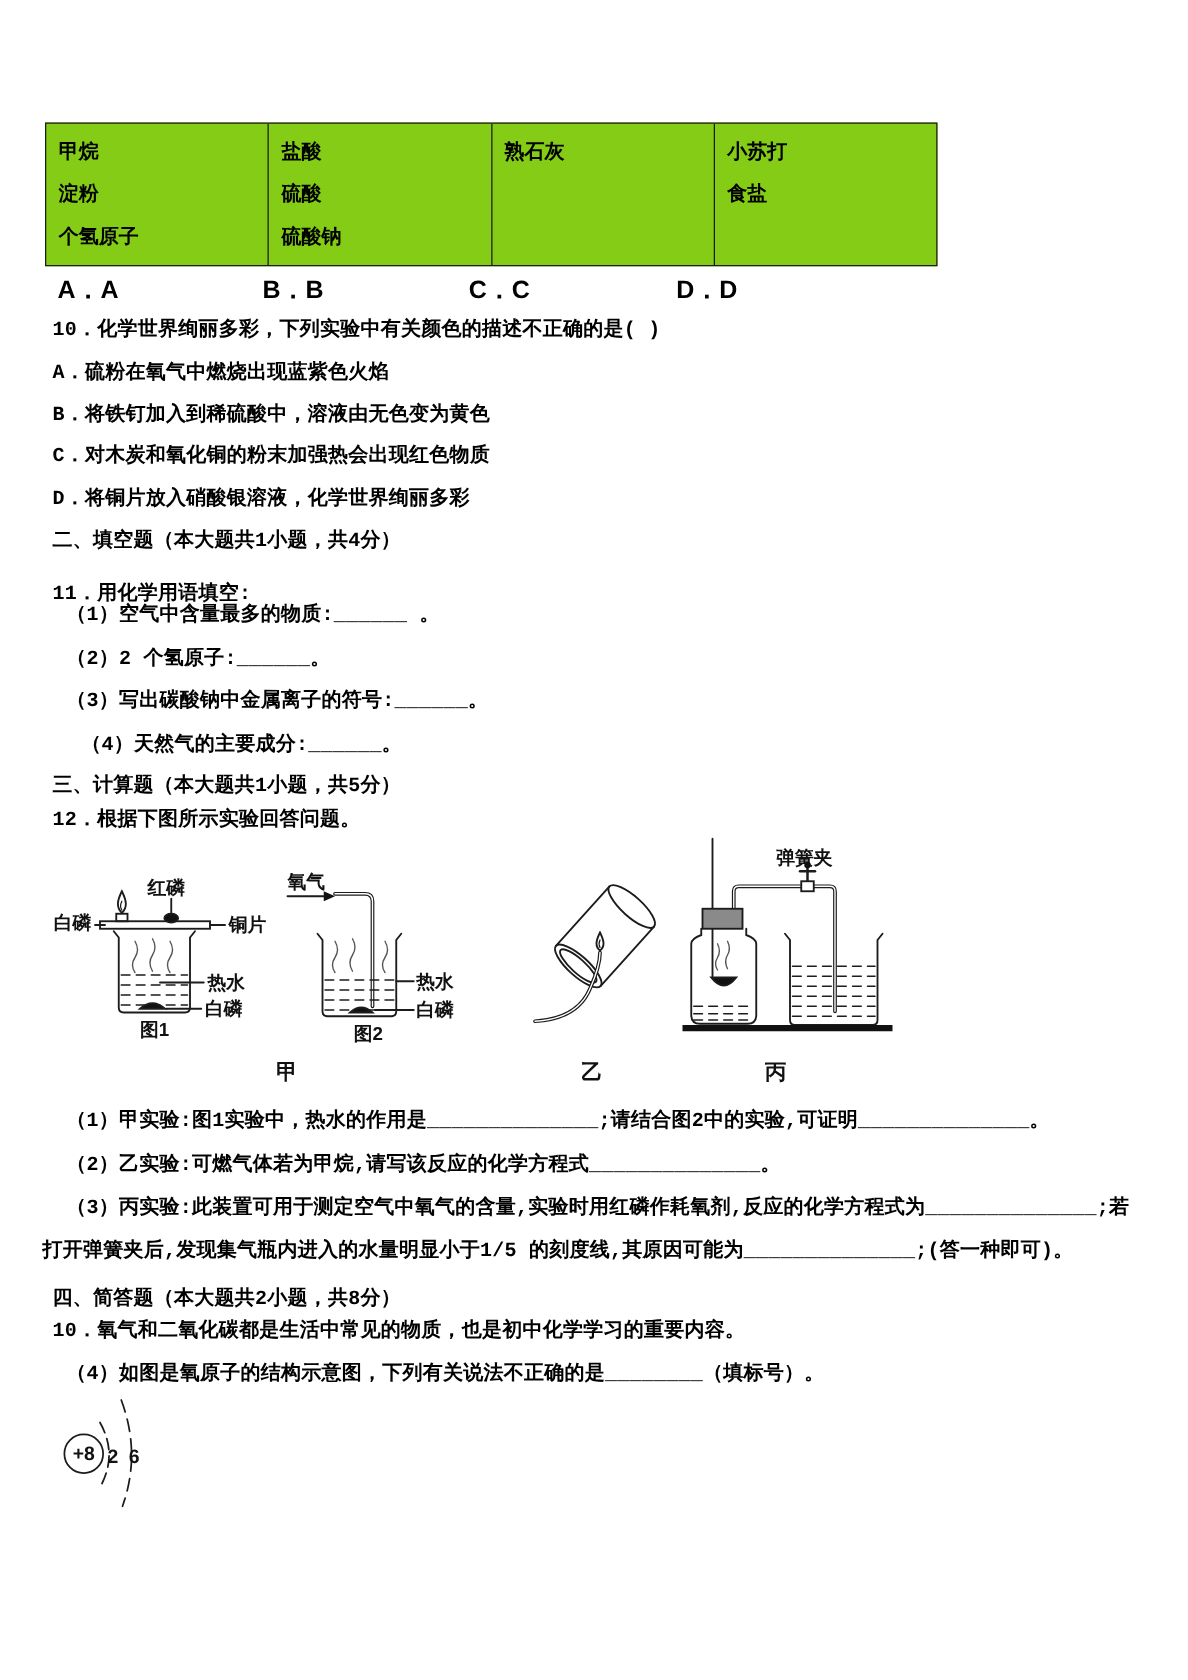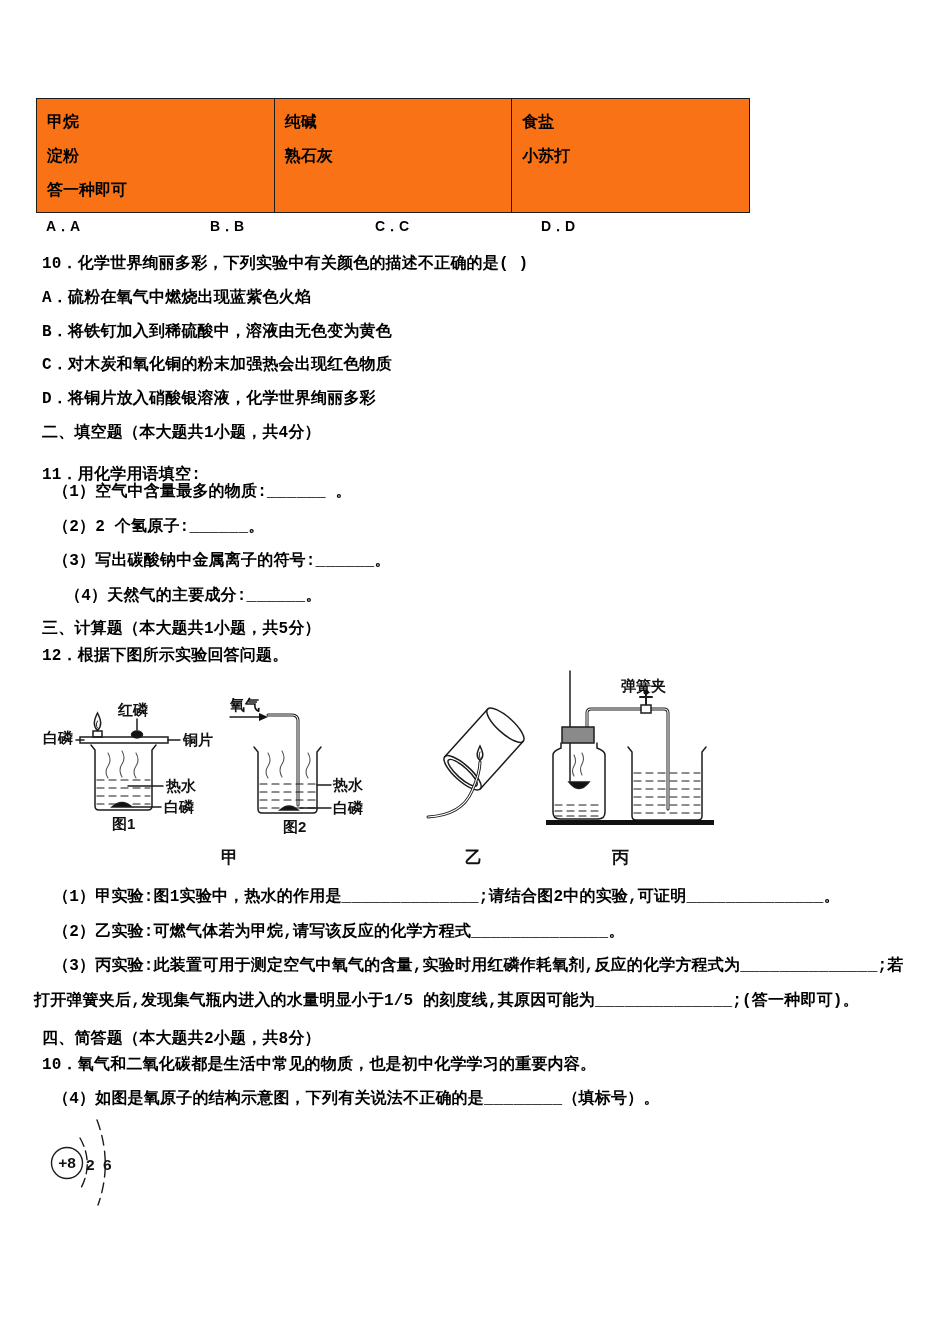--- a/index.html
+++ b/index.html
@@ -4,46 +4,50 @@
 <style>
   html,body{margin:0;padding:0;}
   body{
     width:950px;height:1344px;position:relative;background:#ffffff;color:#000;
     font-family:"Liberation Sans","DejaVu Sans",sans-serif;font-weight:600;
     overflow:hidden;
   }
   .ln{position:absolute;font-size:16px;white-space:nowrap;letter-spacing:.2px;font-family:Liberation Mono, monospace;}
   .qtable{
     position:absolute;left:36px;top:98px;width:714px;height:115px;
-    display:flex;border:1.6px solid #1c1c1c;box-sizing:border-box;background:#f97316;
+    display:flex;border:1.6px solid #1c1c1c;box-sizing:border-box;background:#84cc16;
   }
   .qtable .col{flex:1;box-sizing:border-box;border-right:1.4px solid #1c1c1c;padding:6px 0 0 10px;}
   .qtable .col:last-child{border-right:none;}
   .qtable .cell{line-height:34px;font-size:16px;}
-  .optrow span{position:absolute;top:0;font-size:14px;white-space:nowrap;}
+  .optrow span{position:absolute;top:0;font-size:20px;white-space:nowrap;}
   svg text{font-family:"Liberation Sans","DejaVu Sans",sans-serif;font-weight:600;fill:#111;}
   .figwrap{position:absolute;left:0;top:663px;}
   .atomwrap{position:absolute;left:28px;top:1116px;}
 </style>
 </head>
 <body>
 
 <div class="qtable">
   <div class="col">
     <div class="cell">甲烷</div>
     <div class="cell">淀粉</div>
-    <div class="cell">答一种即可</div>
-  </div>
-  <div class="col">
-    <div class="cell">纯碱</div>
+    <div class="cell">个氢原子</div>
+  </div>
+  <div class="col">
+    <div class="cell">盐酸</div>
+    <div class="cell">硫酸</div>
+    <div class="cell">硫酸钠</div>
+  </div>
+  <div class="col">
     <div class="cell">熟石灰</div>
   </div>
   <div class="col">
+    <div class="cell">小苏打</div>
     <div class="cell">食盐</div>
-    <div class="cell">小苏打</div>
   </div>
 </div>
 
 <div class="optrow" style="position:absolute;top:218px;left:0;width:950px;height:20px;">
   <span style="left:46px">A．A</span>
   <span style="left:210px">B．B</span>
   <span style="left:375px">C．C</span>
   <span style="left:541px">D．D</span>
 </div>
 

